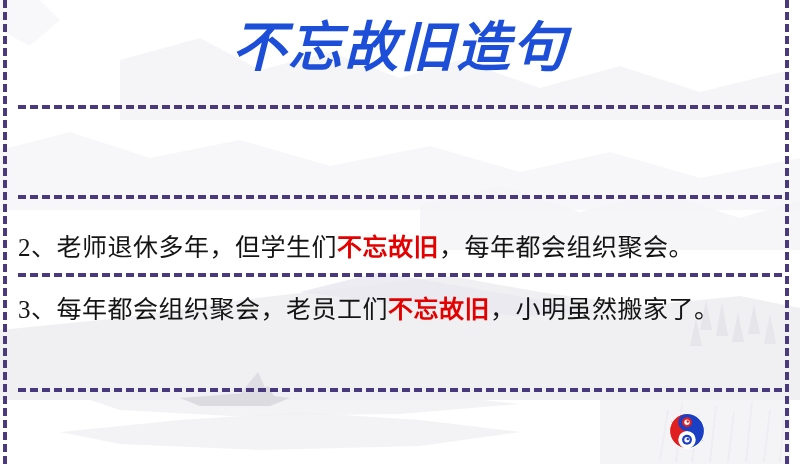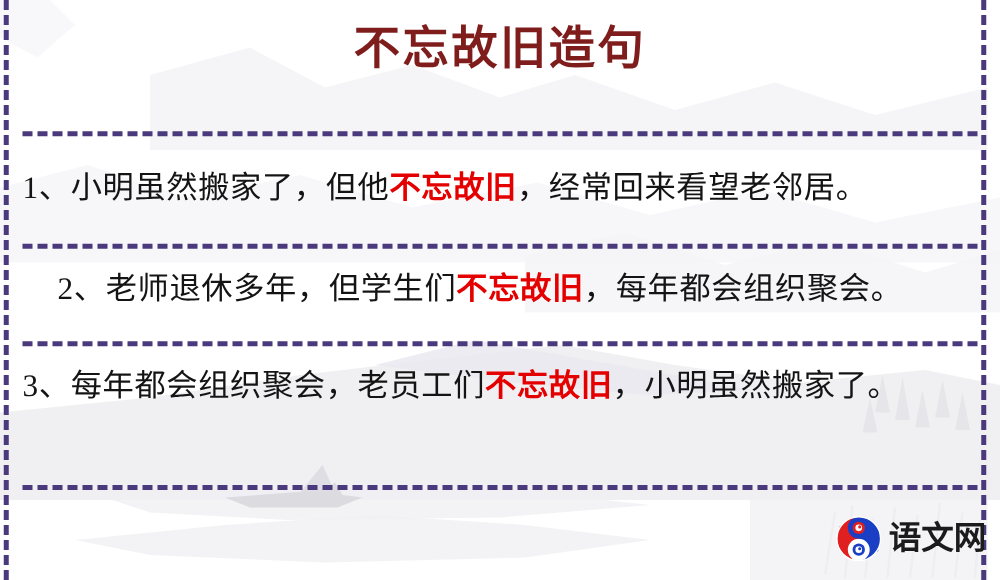--- a/index.html
+++ b/index.html
@@ -53,42 +53,43 @@
   }
 
   
   .title {
     position: absolute;
     top: 18px;
     left: 0;
     right: 0;
     text-align: center;
     font-family: "DejaVu Serif", "Liberation Serif", serif;
-    font-size: 37px;
+    font-size: 54px;
     font-weight: 700;
     letter-spacing: 2px;
-    color: #7f1d1d;
+    color: #1d4ed8;
     line-height: 1.1;
     z-index: 4;
+    font-style: italic;
   }
 
   
   .sentence {
     position: absolute;
     left: 18px;
     right: 20px;
     font-family: "Liberation Serif", "DejaVu Serif", serif;
     font-size: 25px;
     line-height: 40px;
     color: #141414;
     letter-spacing: 0.5px;
     z-index: 4;
   }
   .s1 { top: 131px; }
-  .s2 { top: 212px; margin-left: 28px; }
+  .s2 { top: 228px; }
   .s3 { top: 290px; }
 
   .idiom {
     color: #e50000;
     font-weight: 700;
   }
 
   
   .logo {
     position: absolute;
@@ -157,23 +158,20 @@
   <div class="side-border left"></div>
   <div class="side-border right"></div>
 
   <div class="title">不忘故旧造句</div>
 
   <div class="rule" style="top:105px;"></div>
   <div class="rule" style="top:195px;"></div>
   <div class="rule" style="top:273px;"></div>
   <div class="rule" style="top:388px;"></div>
 
-  <div class="sentence s1">
-    <span>1、</span><span>小明虽然搬家了，但他</span><span class="idiom">不忘故旧</span><span>，经常回来看望老邻居。</span>
-  </div>
 
   <div class="sentence s2">
     <span>2、</span><span>老师退休多年，但学生们</span><span class="idiom">不忘故旧</span><span>，每年都会组织聚会。</span>
   </div>
 
   <div class="sentence s3">
     <span>3、</span><span>每年都会组织聚会，老员工们</span><span class="idiom">不忘故旧</span><span>，小明虽然搬家了。</span>
   </div>
 
   <div class="logo">
@@ -184,16 +182,15 @@
       <circle cx="50" cy="27" r="13" fill="#e02020"></circle>
       <circle cx="50" cy="73" r="13" fill="#1a3fc4"></circle>
       <circle cx="50" cy="27" r="7" fill="#ffffff"></circle>
       <circle cx="50" cy="73" r="7" fill="#ffffff"></circle>
       <circle cx="52" cy="25" r="3.2" fill="#e02020"></circle>
       <circle cx="52" cy="71" r="3.2" fill="#1a3fc4"></circle>
       <path d="M24 24 q-10 -6 -16 2 q10 2 14 6 Z" fill="#e02020"></path>
       <path d="M76 76 q10 6 16 -2 q-10 -2 -14 -6 Z" fill="#1a3fc4"></path>
       <circle cx="50" cy="50" r="46" fill="none" stroke="#ffffff" stroke-width="3"></circle>
     </svg>
-    <span class="logo-text">语文网</span>
   </div>
 
 </div>
 
 </body></html>

